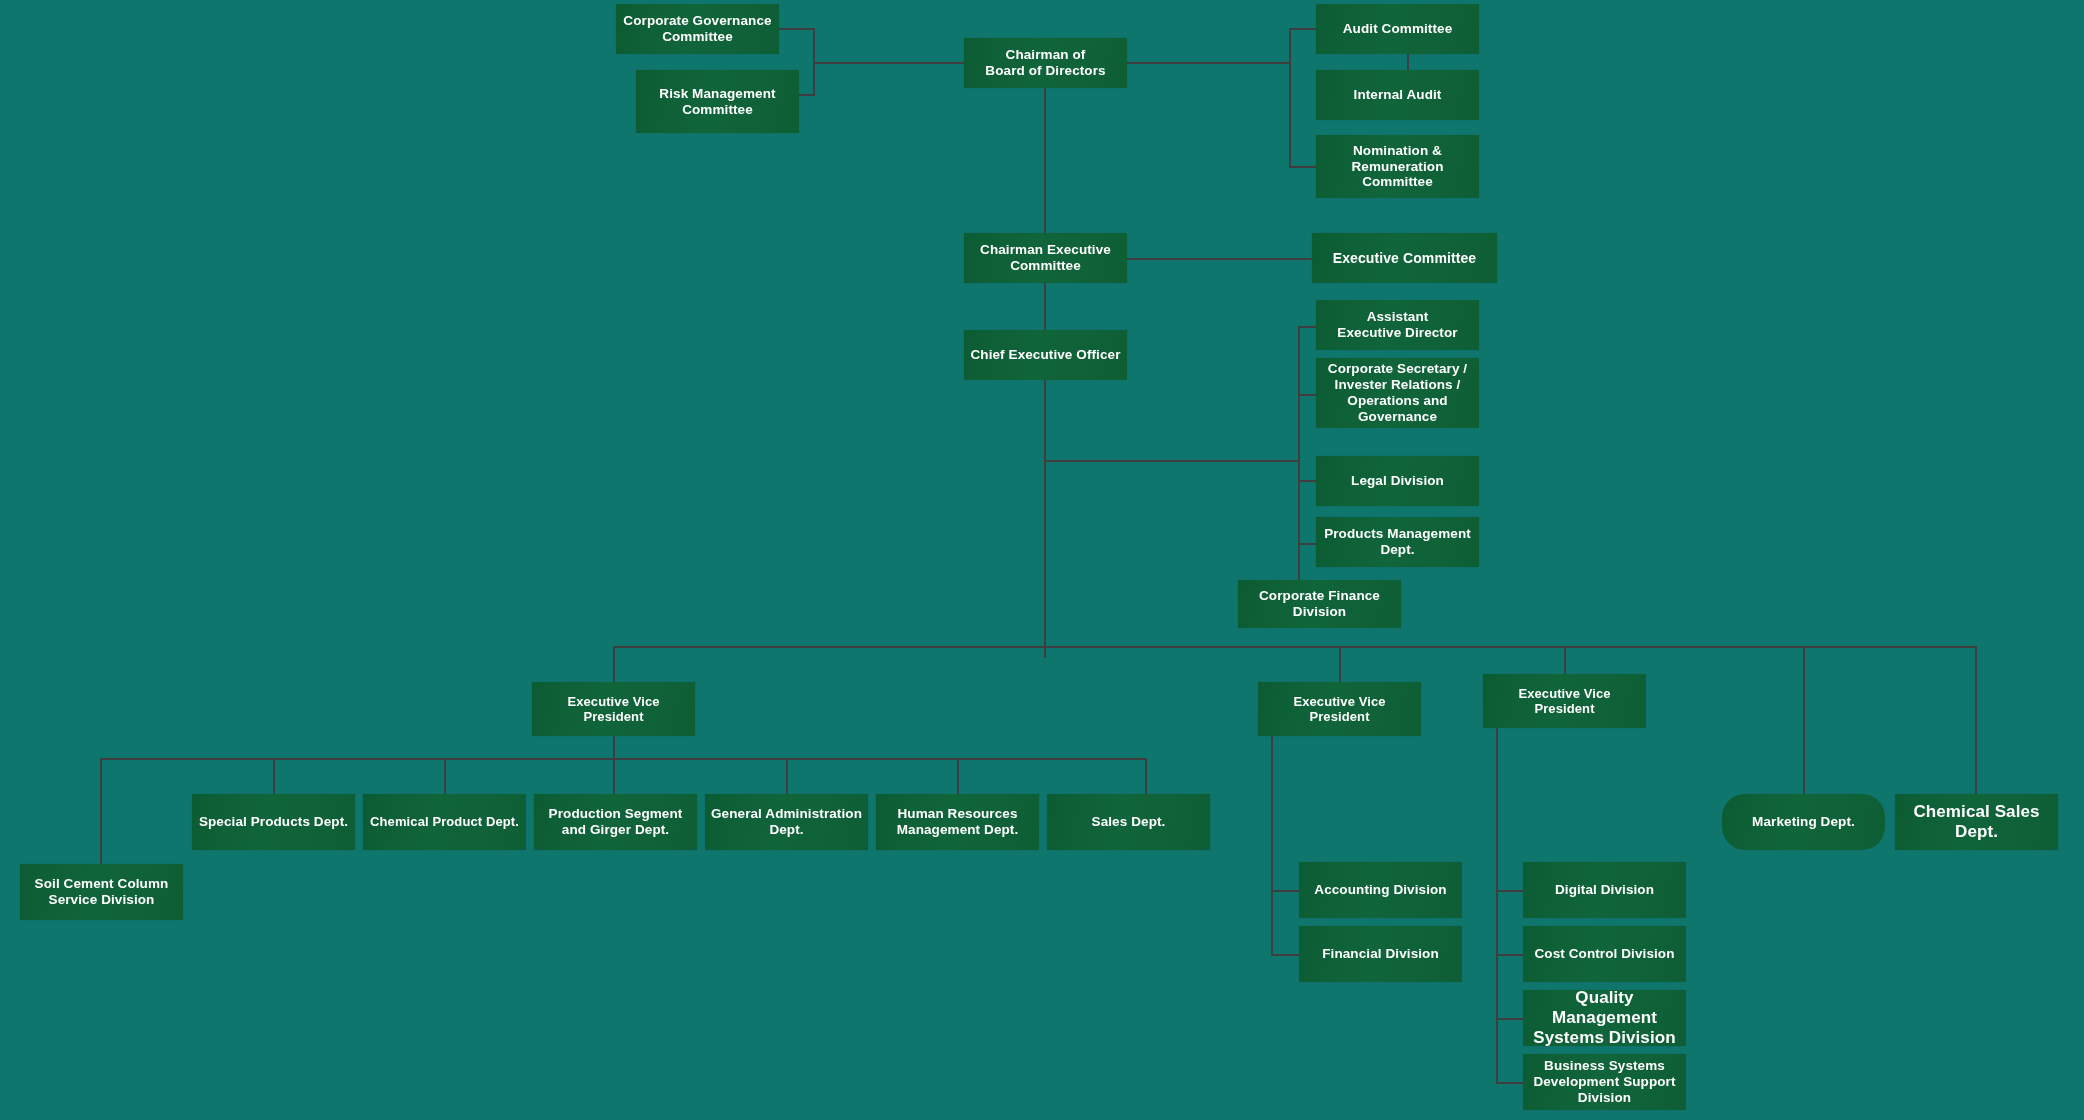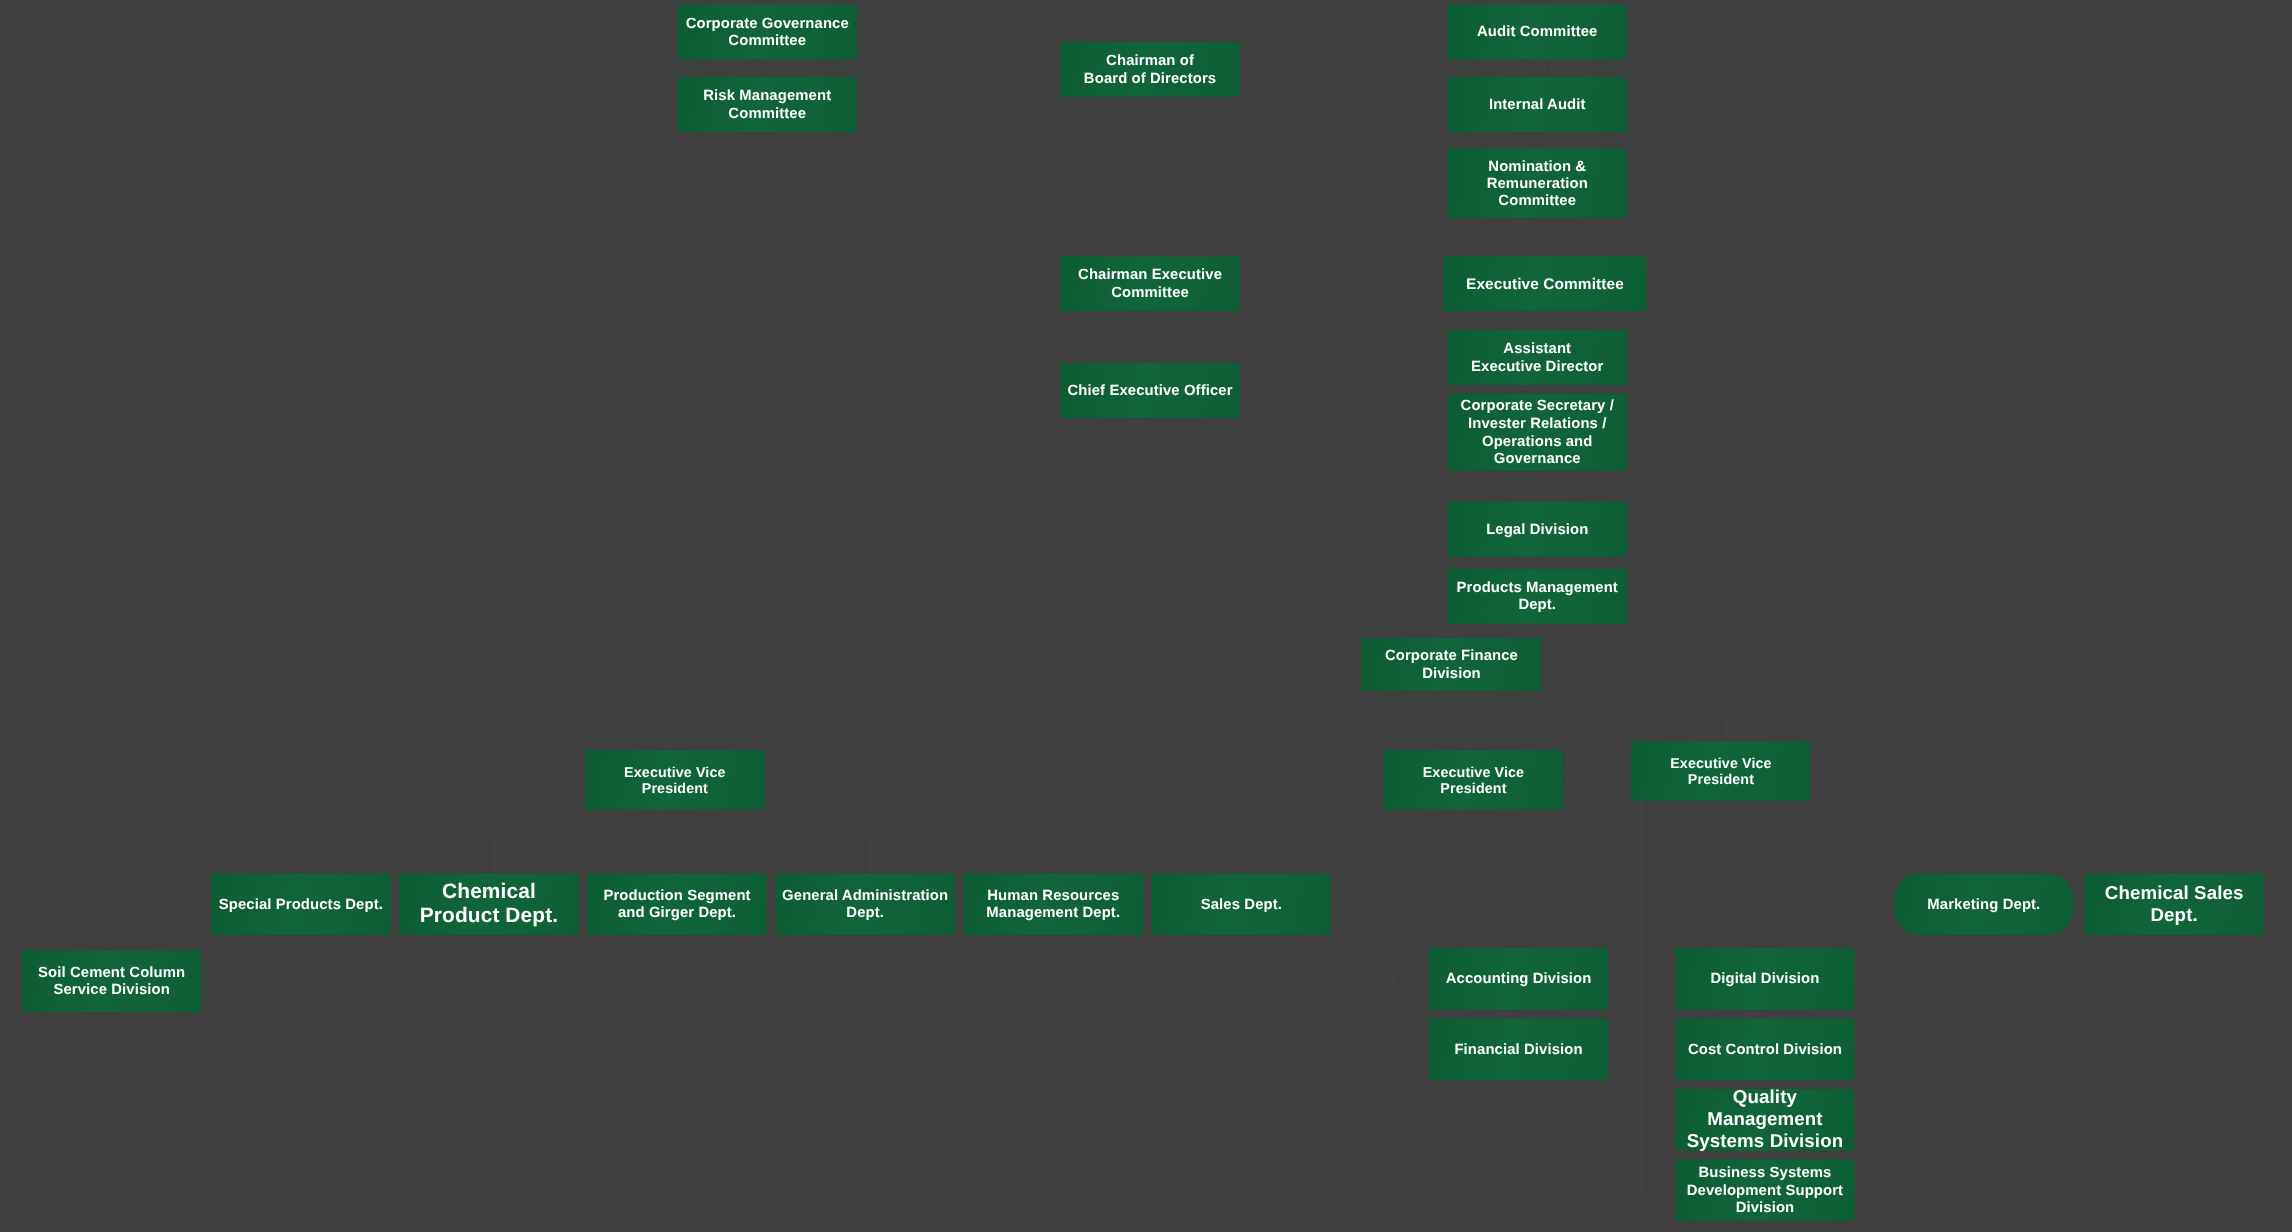--- a/index.html
+++ b/index.html
@@ -10,21 +10,21 @@
   body {
     width: 2084px;
     height: 1120px;
     font-family: "Liberation Sans", sans-serif;
     overflow: hidden;
   }
   #chart-canvas {
     position: relative;
     width: 2084px;
     height: 1120px;
-    background: #404040;
+    background: #0f766e;
   }
   .node {
     position: absolute;
     box-sizing: border-box;
     background: linear-gradient(100deg, #0c5c33 0%, #11653a 45%, #0e5e35 100%);
     color: #ffffff;
     display: flex;
     align-items: center;
     justify-content: center;
     text-align: center;
@@ -92,21 +92,21 @@
     <div class="conn h" style="left: 1271px; top: 954px; width: 30px;"></div>
     <div class="conn v" style="left: 1496px; top: 728px; height: 354px;"></div>
     <div class="conn h" style="left: 1496px; top: 890px; width: 30px;"></div>
     <div class="conn h" style="left: 1496px; top: 954px; width: 30px;"></div>
     <div class="conn h" style="left: 1496px; top: 1018px; width: 30px;"></div>
     <div class="conn h" style="left: 1496px; top: 1082px; width: 30px;"></div>
     <div class="node" style="left: 616px; top: 4px; width: 163px; height: 50px; font-size: 13.5px;">
       <span class="node-label">Corporate Governance
 Committee</span>
     </div>
-    <div class="node" style="left: 616px; top: 70px; width: 163px; height: 50px; font-size: 13.5px;">
+    <div class="node" style="left: 636px; top: 70px; width: 163px; height: 63px; font-size: 13.5px;">
       <span class="node-label">Risk Management
 Committee</span>
     </div>
     <div class="node" style="left: 964px; top: 38px; width: 163px; height: 50px; font-size: 13.5px;">
       <span class="node-label">Chairman of
 Board of Directors</span>
     </div>
     <div class="node" style="left: 1316px; top: 4px; width: 163px; height: 50px; font-size: 13.5px;">
       <span class="node-label">Audit Committee</span>
     </div>
@@ -158,21 +158,21 @@
     <div class="node" style="left: 1483px; top: 674px; width: 163px; height: 54px; font-size: 13px;">
       <span class="node-label">Executive Vice President</span>
     </div>
     <div class="node" style="left: 20px; top: 864px; width: 163px; height: 56px; font-size: 13.5px;">
       <span class="node-label">Soil Cement Column
 Service Division</span>
     </div>
     <div class="node" style="left: 192px; top: 794px; width: 163px; height: 56px; font-size: 13.5px;">
       <span class="node-label">Special Products Dept.</span>
     </div>
-    <div class="node" style="left: 363px; top: 794px; width: 163px; height: 56px; font-size: 19px; justify-content: center;">
+    <div class="node" style="left: 363px; top: 794px; width: 163px; height: 56px; font-size: 13px; justify-content: center;">
       <span class="node-label">Chemical Product Dept.</span>
     </div>
     <div class="node" style="left: 534px; top: 794px; width: 163px; height: 56px; font-size: 13.5px;">
       <span class="node-label">Production Segment
 and Girger Dept.</span>
     </div>
     <div class="node" style="left: 705px; top: 794px; width: 163px; height: 56px; font-size: 13.5px;">
       <span class="node-label">General Administration
 Dept.</span>
     </div>

